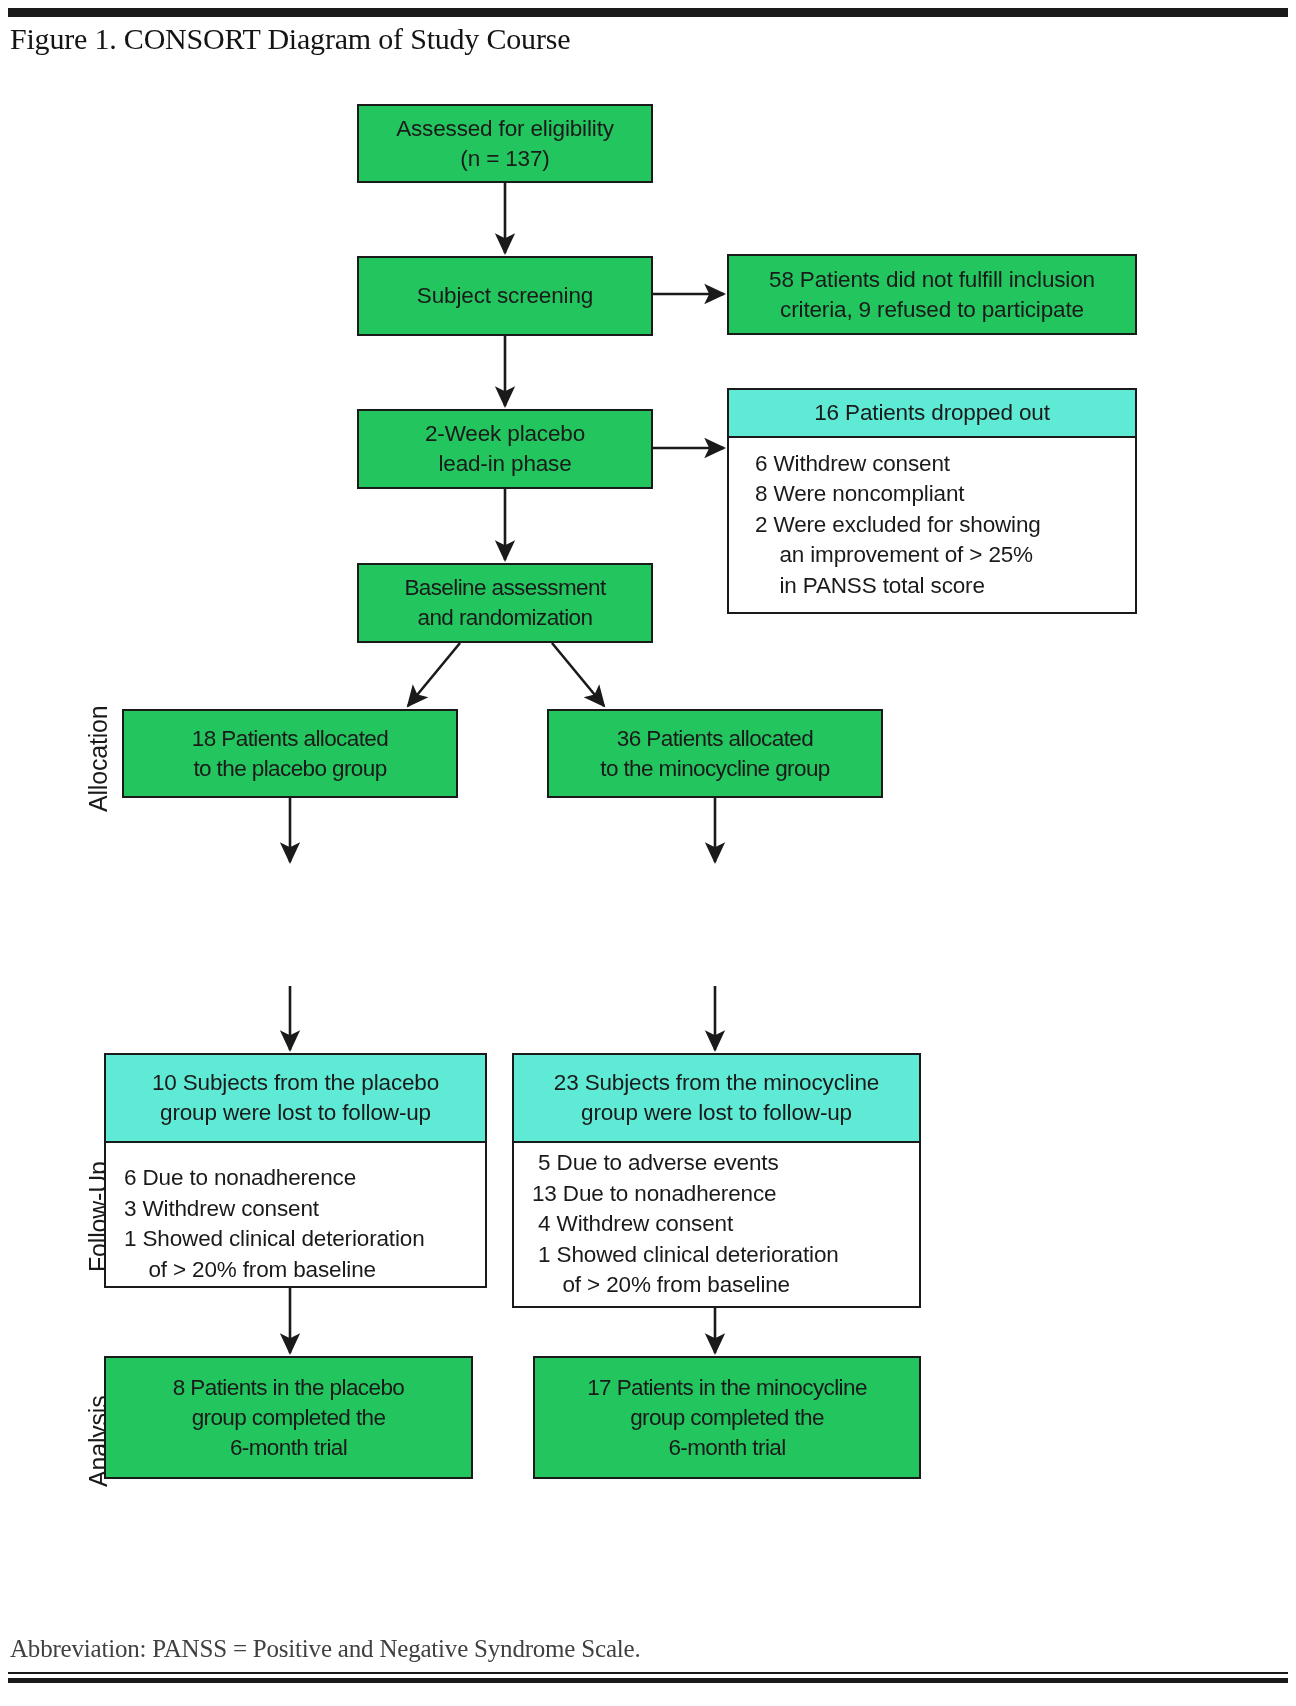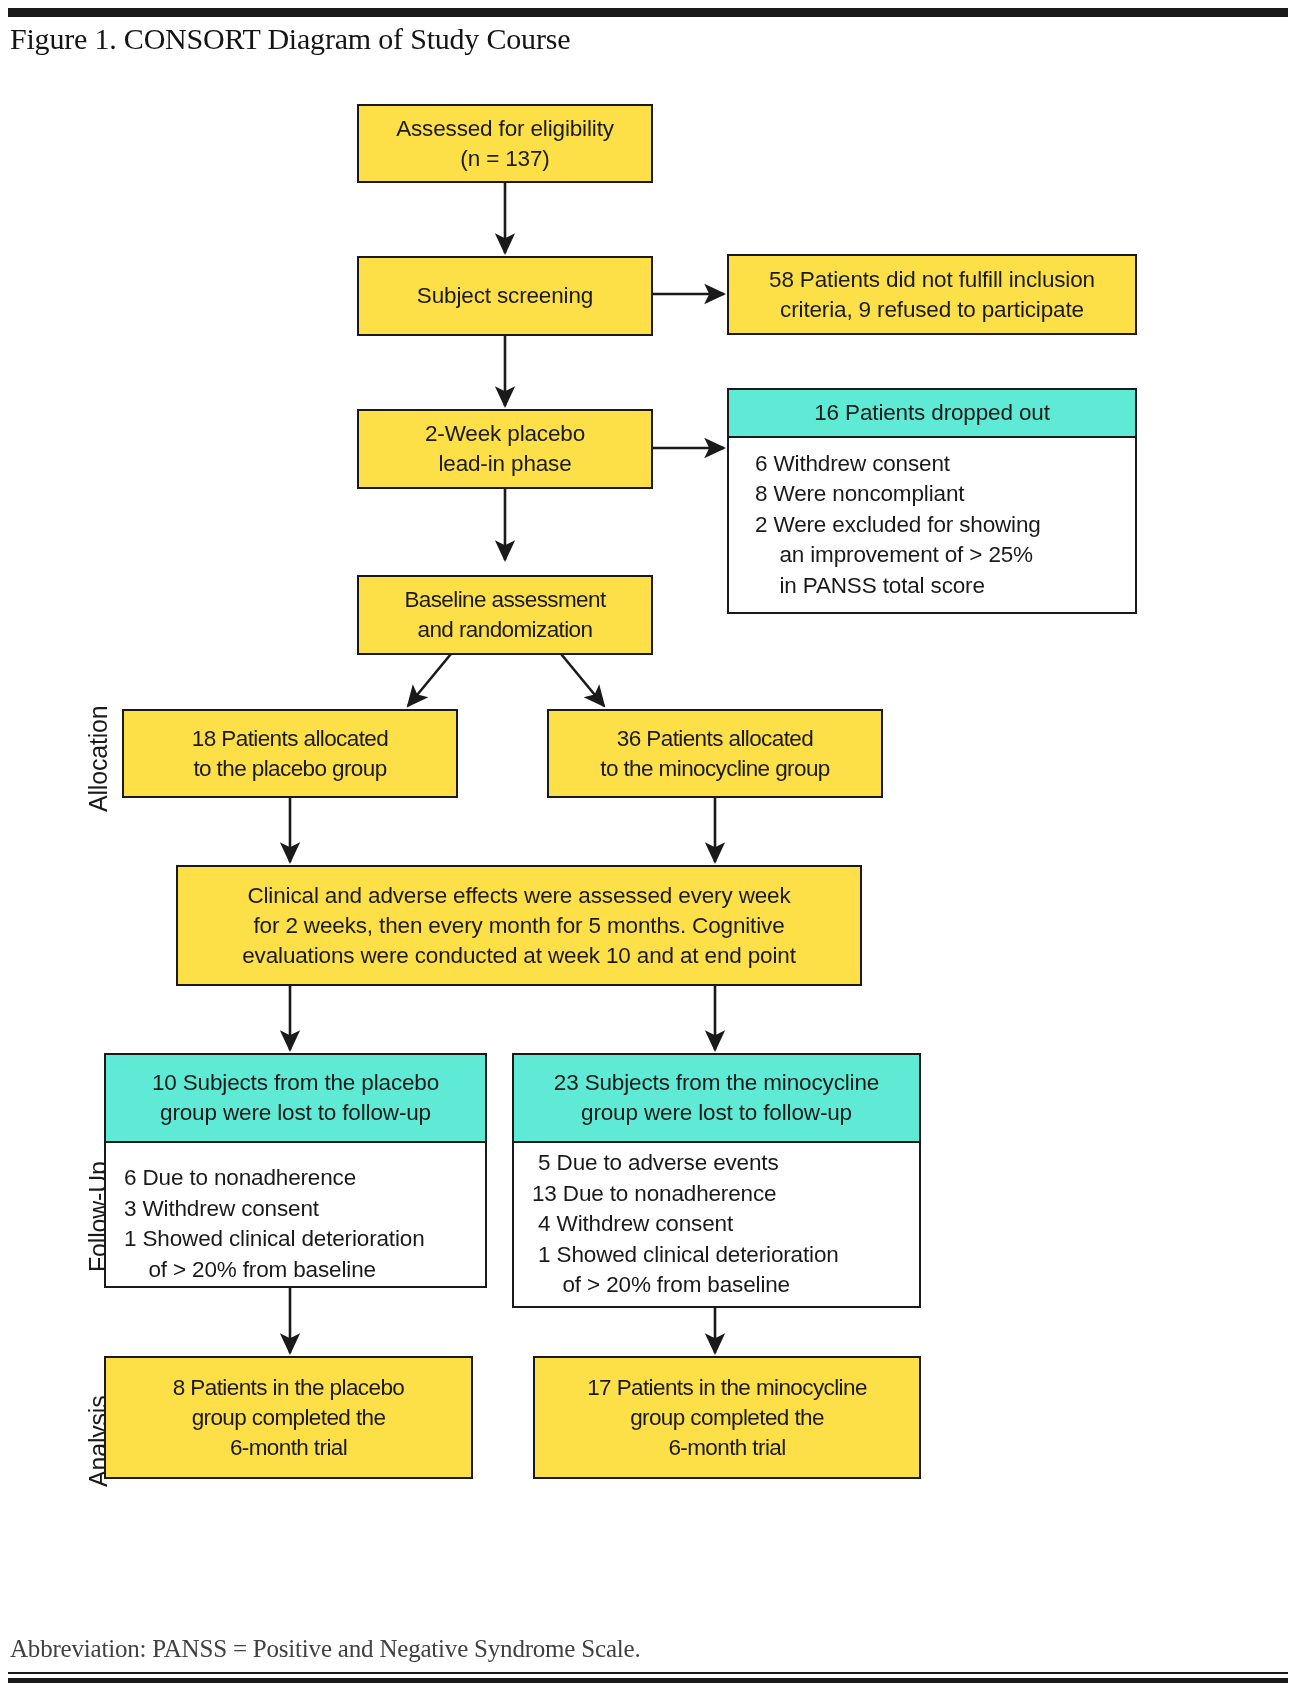--- a/index.html
+++ b/index.html
@@ -45,21 +45,21 @@
     letter-spacing:-0.2px;
     color:#404040;
     white-space:nowrap;
   }
 
   
   .box{
     position:absolute;
     box-sizing:border-box;
     border:2px solid #1a1a1a;
-    background:#fde047;
+    background:#22c55e;
     display:flex;
     flex-direction:column;
     align-items:center;
     justify-content:center;
     text-align:center;
     font-size:22.5px;
     line-height:30px;
     letter-spacing:-0.15px;
     padding:4px 6px;
   }
@@ -187,40 +187,35 @@
     <div class="hdr" style="height:48px;">16 Patients dropped out</div>
     <div class="body padl">
       <div class="ln">6 Withdrew consent</div>
       <div class="ln">8 Were noncompliant</div>
       <div class="ln">2 Were excluded for showing</div>
       <div class="ln">    an improvement of &gt; 25%</div>
       <div class="ln">    in PANSS total score</div>
     </div>
   </div>
 
-  <div class="box condensed" style="left:357px; top:563px; width:296px; height:80px;margin-top:12px;">
+  <div class="box condensed" style="left:357px; top:563px; width:296px; height:80px;">
     <div>Baseline assessment</div>
     <div>and randomization</div>
   </div>
 
   <div class="box condensed" style="left:122px; top:709px; width:336px; height:89px;">
     <div>18 Patients allocated</div>
     <div>to the placebo group</div>
   </div>
 
   <div class="box condensed" style="left:547px; top:709px; width:336px; height:89px;">
     <div>36 Patients allocated</div>
     <div>to the minocycline group</div>
   </div>
 
-  <div class="box" style="left:176px; top:865px; width:686px; height:121px;">
-    <div>Clinical and adverse effects were assessed every week</div>
-    <div>for 2 weeks, then every month for 5 months. Cognitive</div>
-    <div>evaluations were conducted at week 10 and at end point</div>
-  </div>
 
   <div class="splitbox" style="left:104px; top:1053px; width:383px; height:235px;gap:19px;">
     <div class="hdr" style="height:88px;">
       <div>10 Subjects from the placebo</div>
       <div>group were lost to follow-up</div>
     </div>
     <div class="body padl2">
       <div class="ln">6 Due to nonadherence</div>
       <div class="ln">3 Withdrew consent</div>
       <div class="ln">1 Showed clinical deterioration</div>

